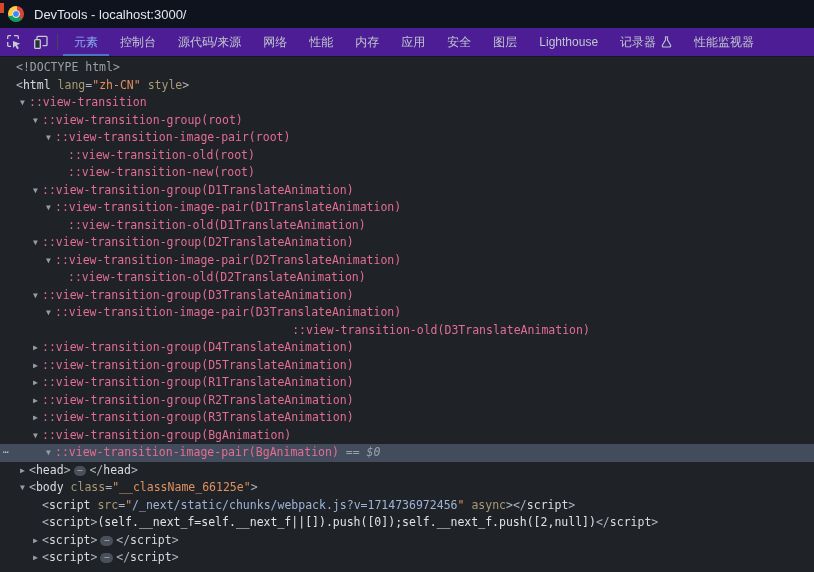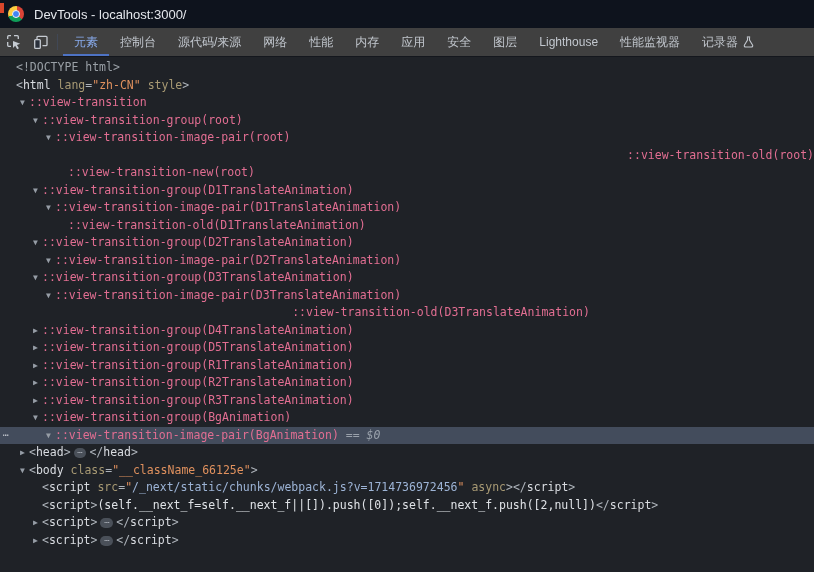--- a/index.html
+++ b/index.html
@@ -13,21 +13,21 @@
     background:#d9472b; }
   .chrome-icon { position:relative; width:16px; height:16px; margin-left:8px;
     border-radius:50%; flex:none;
     background:conic-gradient(from 130deg, #0f9d58 0 33.3%, #ffcd40 33.3% 66.6%, #db4437 66.6% 100%); }
   .chrome-icon::after { content:""; position:absolute; left:4px; top:4px;
     width:6px; height:6px; background:#4285f4; border:1.5px solid #f1f3f4;
     border-radius:50%; }
   .win-title { color:#e4e7ec; font-size:13px; margin-left:10px; white-space:nowrap; }
 
   
-  .toolbar { height:29px; background:#404040; border-bottom:1px solid #14171d;
+  .toolbar { height:29px; background:#4c1d95; border-bottom:1px solid #14171d;
     display:flex; align-items:stretch; }
   .tbtn { width:27px; display:flex; align-items:center; justify-content:center;
     background:transparent; border:none; cursor:pointer; flex:none; }
   .tbtn svg { display:block; }
   .tool-sep { width:1px; height:16px; background:#414856; align-self:center;
     margin:0 5px 0 3px; flex:none; }
   .tabs { display:flex; align-items:stretch; overflow:hidden; flex:1; }
   .tab { position:relative; display:flex; align-items:center; padding:0 11px;
     font-size:12px; color:#c2c7ce; white-space:nowrap; cursor:pointer; flex:none; }
   .tab .beaker { margin-left:5px; display:flex; align-items:center; }
@@ -119,47 +119,48 @@
         <div class="tab">
           <span>安全</span>
         </div>
         <div class="tab">
           <span>图层</span>
         </div>
         <div class="tab">
           <span>Lighthouse</span>
         </div>
         <div class="tab">
-          <span>性能监视器</span>
-        </div>
-        <div class="tab">
           <span>记录器</span>
           <span class="beaker">
             <svg width="11" height="12" viewBox="0 0 12 13" fill="none" stroke="#c2c7ce" stroke-width="1.2">
               <path d="M4.2 1h3.6"></path>
               <path d="M4.9 1.2v3.1L1.6 9.8c-.6 1 .1 2.2 1.3 2.2h6.2c1.2 0 1.9-1.2 1.3-2.2L7.1 4.3V1.2"></path>
             </svg>
           </span>
+        </div>
+        <div class="tab">
+          <span>性能监视器</span>
         </div>
       </div>
   </div>
 
   <div class="tree" id="tree">
       <div class="row" style="padding-left: 16px;"><span class="gy">&lt;!DOCTYPE html&gt;</span></div>
       <div class="row" style="padding-left: 16px;"><span class="br">&lt;</span><span class="tag">html</span><span class="br"> </span><span class="attr">lang</span><span class="br">=</span><span class="val">"zh-CN"</span><span class="br"> </span><span class="attr">style</span><span class="br">&gt;</span></div>
       <div class="row" style="padding-left: 29px;"><span class="twisty" style="left: 16px;">▼</span><span class="ps">::view-transition</span></div>
       <div class="row" style="padding-left: 42px;"><span class="twisty" style="left: 29px;">▼</span><span class="ps">::view-transition-group(root)</span></div>
       <div class="row" style="padding-left: 55px;"><span class="twisty" style="left: 42px;">▼</span><span class="ps">::view-transition-image-pair(root)</span></div>
-      <div class="row" style="padding-left: 68px; text-align: right;"><span class="ps">::view-transition-old(root)</span></div>
+      <div class="row" style="padding-left: 68px;"><span class="ps">::view-transition-old(root)</span></div>
       <div class="row" style="padding-left: 68px;"><span class="ps">::view-transition-new(root)</span></div>
       <div class="row" style="padding-left: 42px;"><span class="twisty" style="left: 29px;">▼</span><span class="ps">::view-transition-group(D1TranslateAnimation)</span></div>
       <div class="row" style="padding-left: 55px;"><span class="twisty" style="left: 42px;">▼</span><span class="ps">::view-transition-image-pair(D1TranslateAnimation)</span></div>
       <div class="row" style="padding-left: 68px;"><span class="ps">::view-transition-old(D1TranslateAnimation)</span></div>
       <div class="row" style="padding-left: 42px;"><span class="twisty" style="left: 29px;">▼</span><span class="ps">::view-transition-group(D2TranslateAnimation)</span></div>
       <div class="row" style="padding-left: 55px;"><span class="twisty" style="left: 42px;">▼</span><span class="ps">::view-transition-image-pair(D2TranslateAnimation)</span></div>
+      <div class="row" style="padding-left: 68px;"><span class="ps">::view-transition-old(D2TranslateAnimation)</span></div>
       <div class="row" style="padding-left: 42px;"><span class="twisty" style="left: 29px;">▼</span><span class="ps">::view-transition-group(D3TranslateAnimation)</span></div>
       <div class="row" style="padding-left: 55px;"><span class="twisty" style="left: 42px;">▼</span><span class="ps">::view-transition-image-pair(D3TranslateAnimation)</span></div>
       <div class="row" style="padding-left: 68px; text-align: center;"><span class="ps">::view-transition-old(D3TranslateAnimation)</span></div>
       <div class="row" style="padding-left: 42px;"><span class="twisty" style="left: 29px;">▶</span><span class="ps">::view-transition-group(D4TranslateAnimation)</span></div>
       <div class="row" style="padding-left: 42px;"><span class="twisty" style="left: 29px;">▶</span><span class="ps">::view-transition-group(D5TranslateAnimation)</span></div>
       <div class="row" style="padding-left: 42px;"><span class="twisty" style="left: 29px;">▶</span><span class="ps">::view-transition-group(R1TranslateAnimation)</span></div>
       <div class="row" style="padding-left: 42px;"><span class="twisty" style="left: 29px;">▶</span><span class="ps">::view-transition-group(R2TranslateAnimation)</span></div>
       <div class="row" style="padding-left: 42px;"><span class="twisty" style="left: 29px;">▶</span><span class="ps">::view-transition-group(R3TranslateAnimation)</span></div>
       <div class="row" style="padding-left: 42px;"><span class="twisty" style="left: 29px;">▼</span><span class="ps">::view-transition-group(BgAnimation)</span></div>
       <div class="row sel" style="padding-left: 55px;"><span class="gutter-dots">⋯</span><span class="twisty" style="left: 42px;">▼</span><span class="ps">::view-transition-image-pair(BgAnimation)</span><span class="h"> == </span><span class="hi">$0</span></div>

